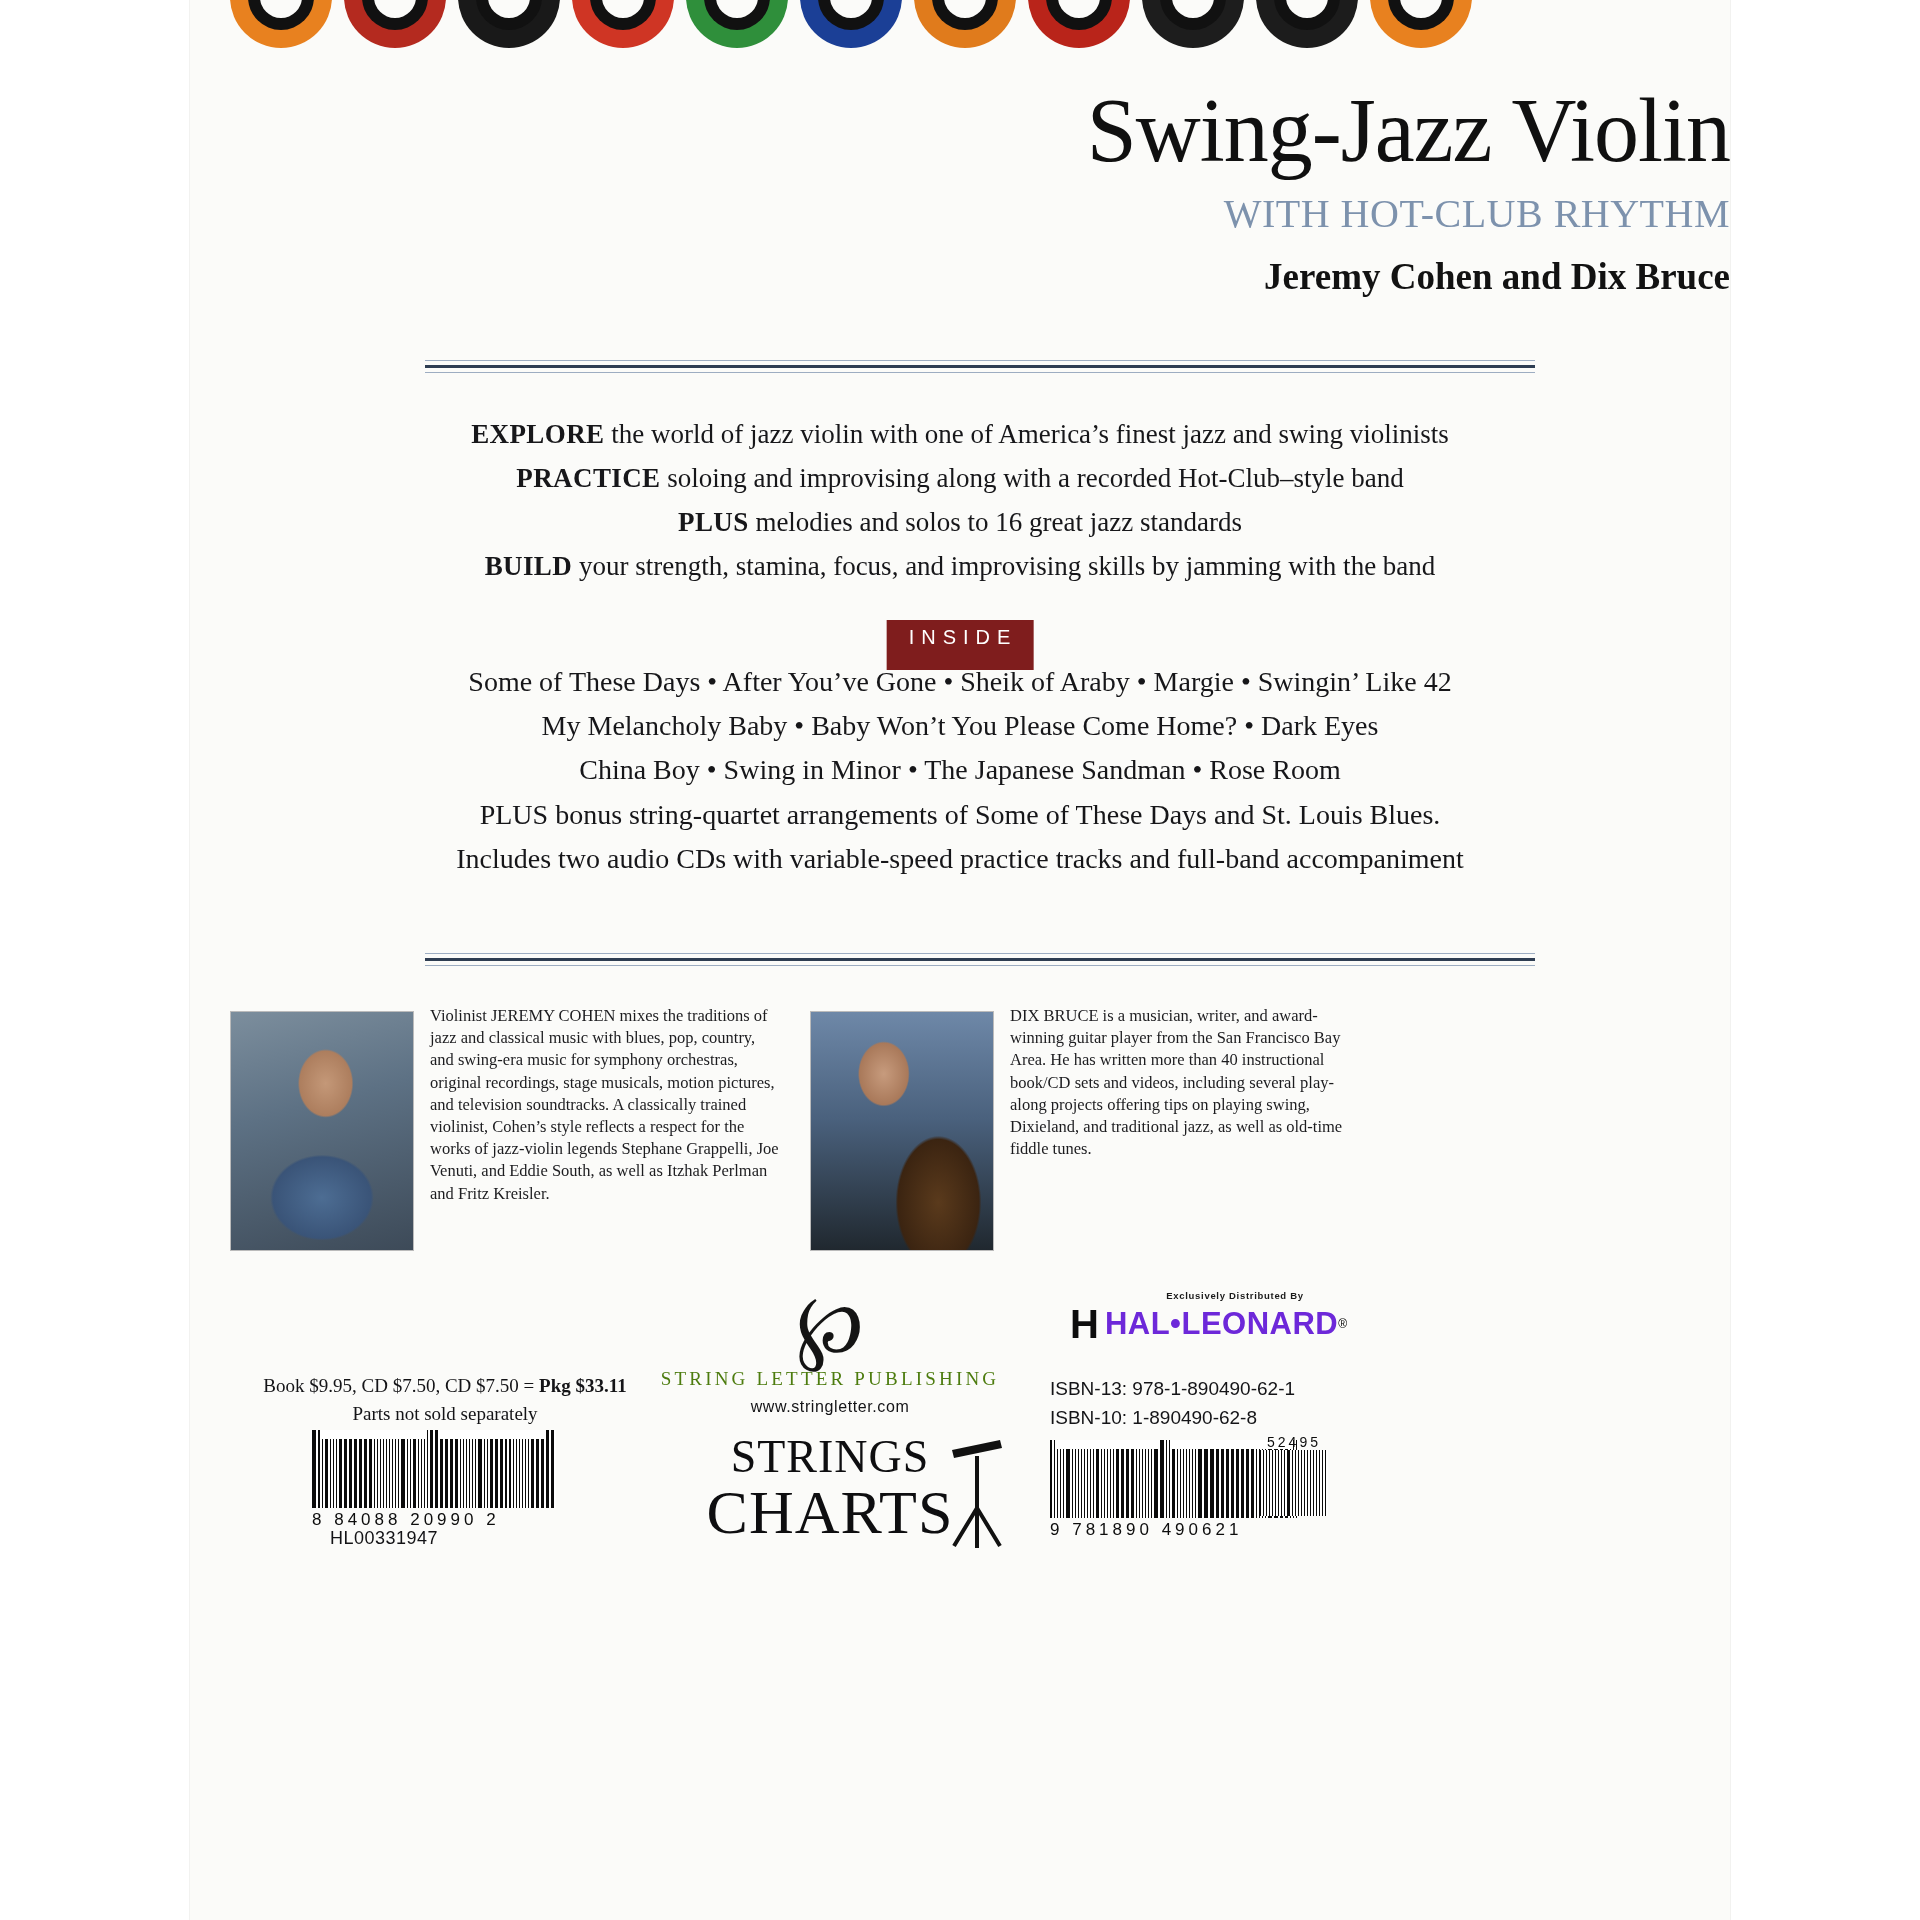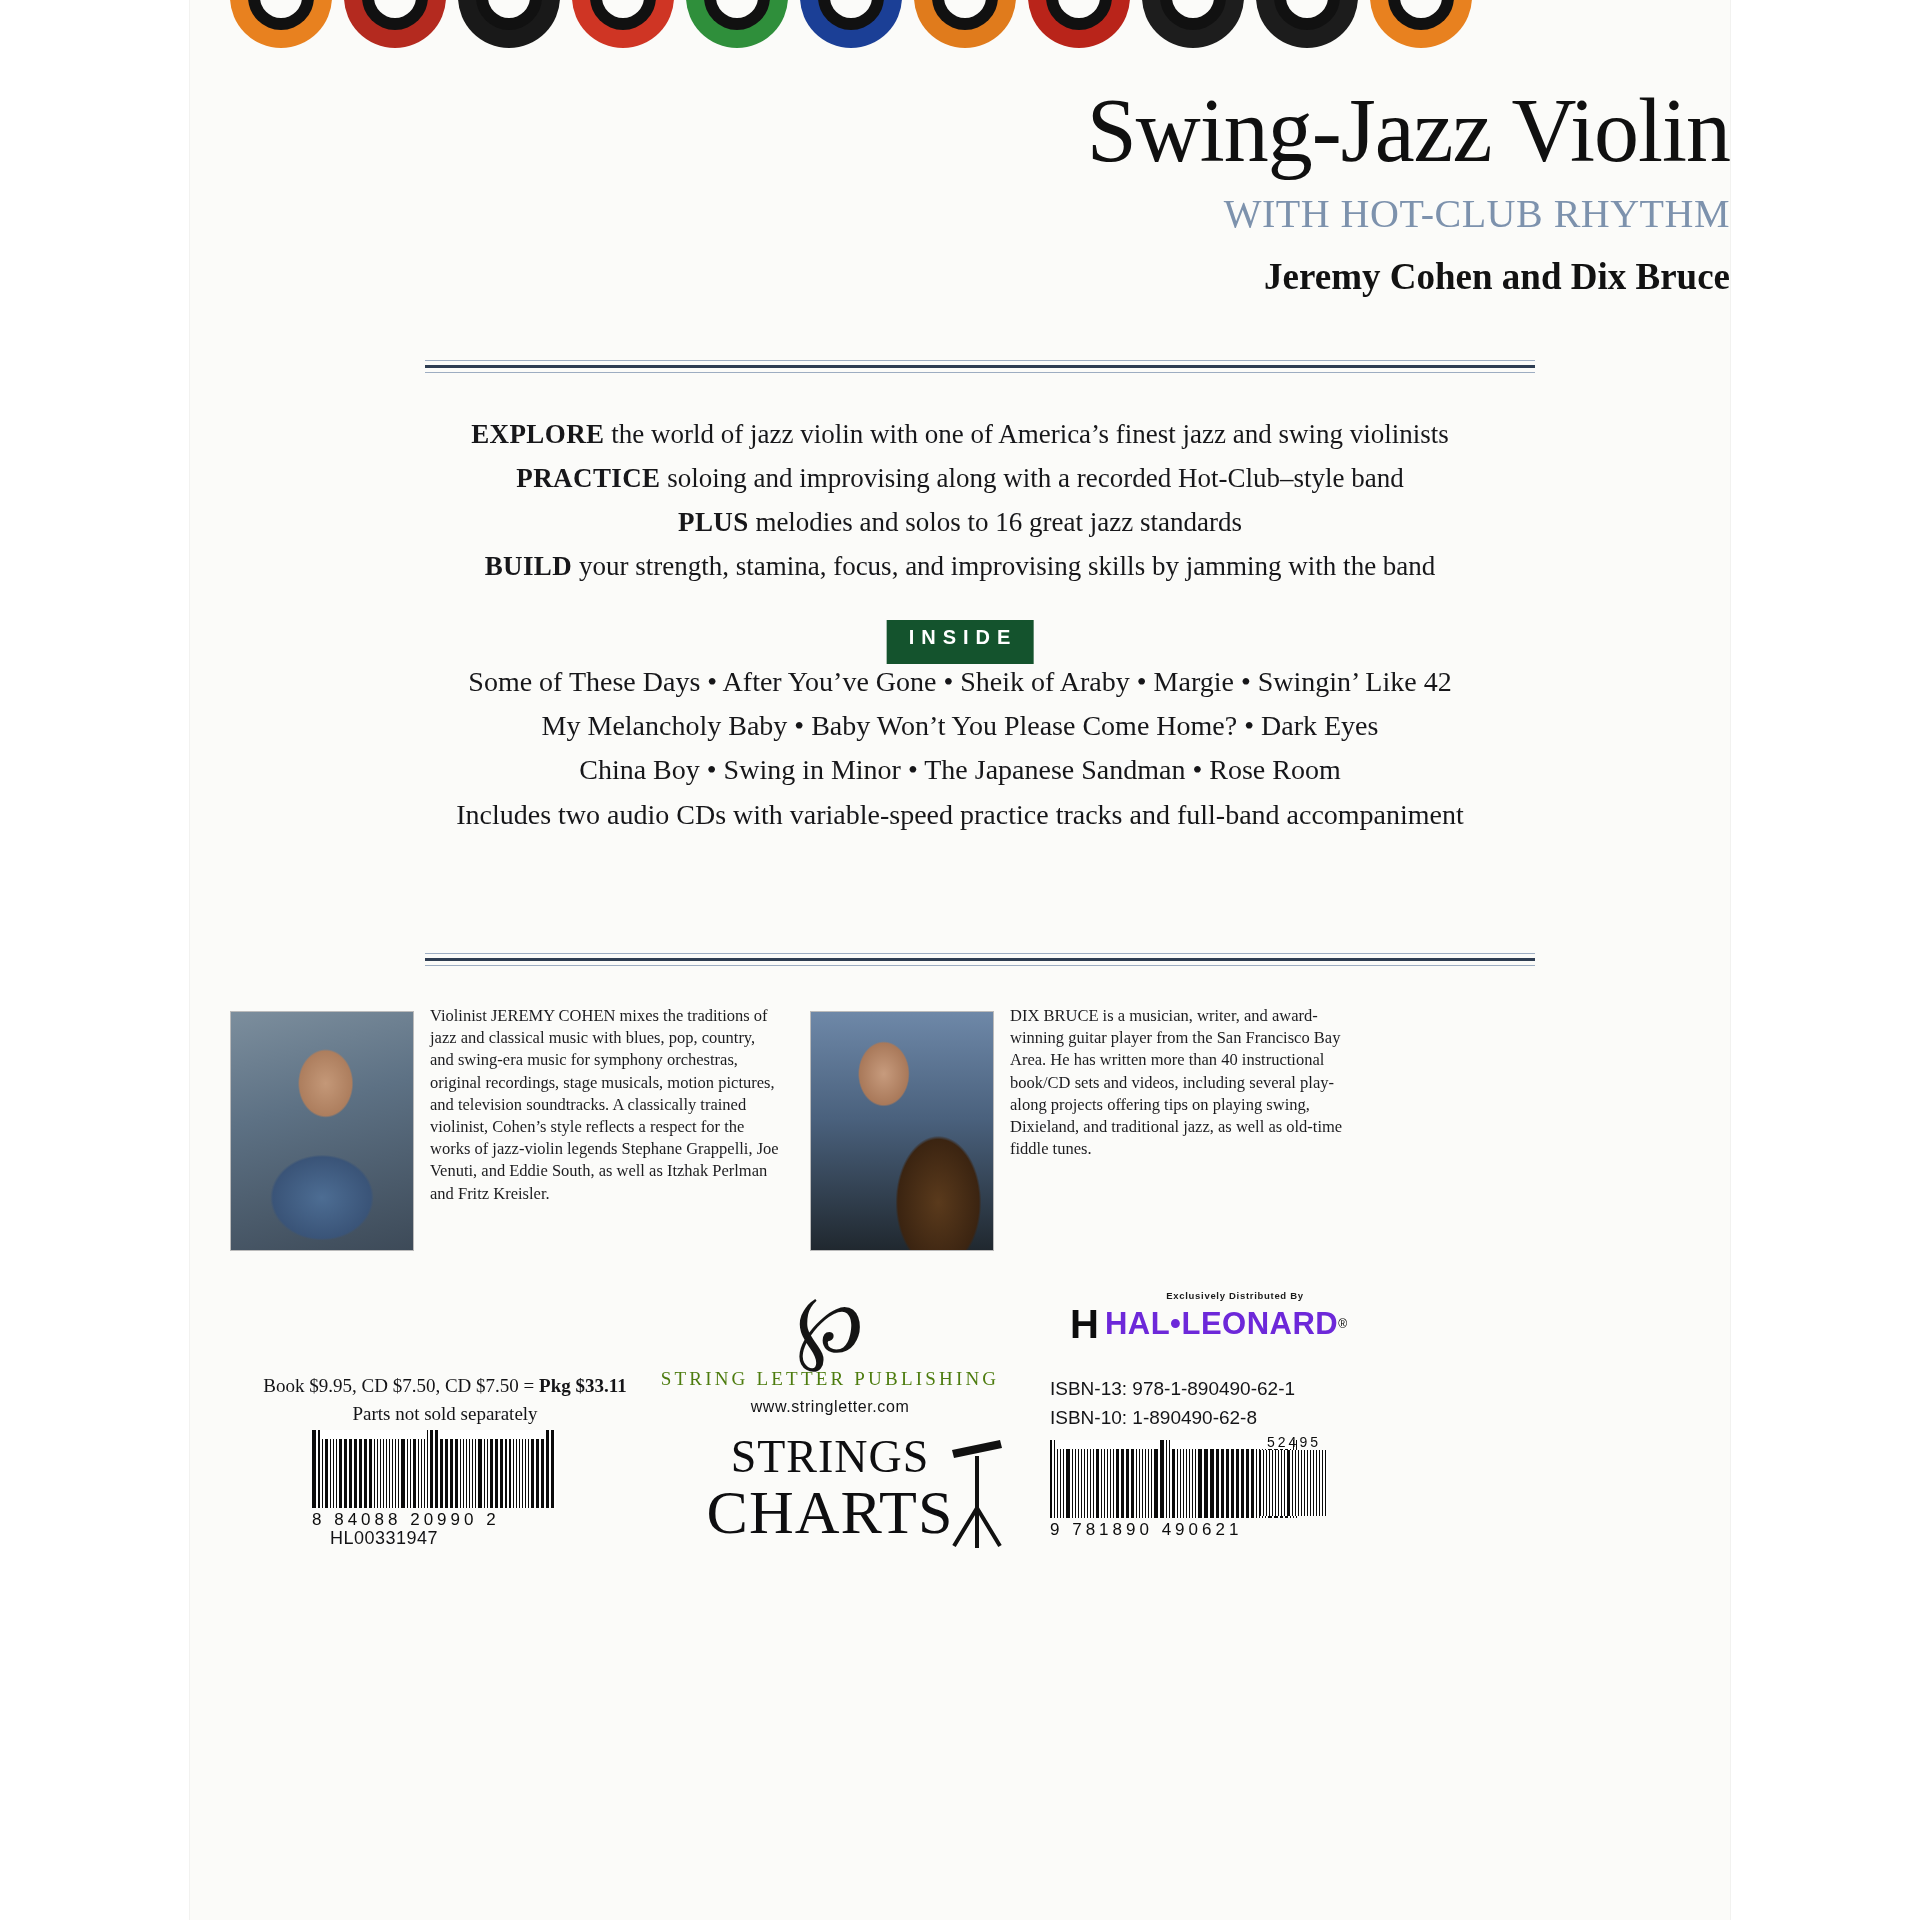--- a/index.html
+++ b/index.html
@@ -129,27 +129,27 @@
   .bullets b {
     font-weight: bold;
     letter-spacing: 0.4px;
   }
 
   .inside-badge {
     position: absolute;
     top: 620px;
     left: 50%;
     transform: translateX(-50%);
-    background: #14532d;
+    background: #7f1d1d;
     color: #ffffff;
     font-family: "Liberation Sans", sans-serif;
     font-size: 20px;
     letter-spacing: 7px;
-    padding: 6px 16px 15px 22px;
-    font-weight: bold;
+    padding: 6px 16px 21px 22px;
+    font-weight: normal;
   }
 
   .songs {
     position: absolute;
     left: 0;
     top: 660px;
     width: 1540px;
     text-align: center;
     font-size: 28px;
     color: #161619;
@@ -430,20 +430,21 @@
         <div class="line"><b>PLUS</b><span> melodies and solos to 16 great jazz standards</span></div>
         <div class="line"><b>BUILD</b><span> your strength, stamina, focus, and improvising skills by jamming with the band</span></div>
       </div>
 
     <div class="inside-badge">INSIDE</div>
 
     <div class="songs" id="songs">
         <div class="line">Some of These Days • After You’ve Gone • Sheik of Araby • Margie • Swingin’ Like 42</div>
         <div class="line">My Melancholy Baby • Baby Won’t You Please Come Home? • Dark Eyes</div>
         <div class="line">China Boy • Swing in Minor • The Japanese Sandman • Rose Room</div>
+        <div class="line plus">PLUS bonus string-quartet arrangements of Some of These Days and St. Louis Blues.</div>
         <div class="line cds">Includes two audio CDs with variable-speed practice tracks and full-band accompaniment</div>
       </div>
 
     <div class="rule-group" style="top: 953px;">
       <div class="r thin"></div>
       <div class="r dark"></div>
       <div class="r thin"></div>
     </div>
 
     <div class="bios">

